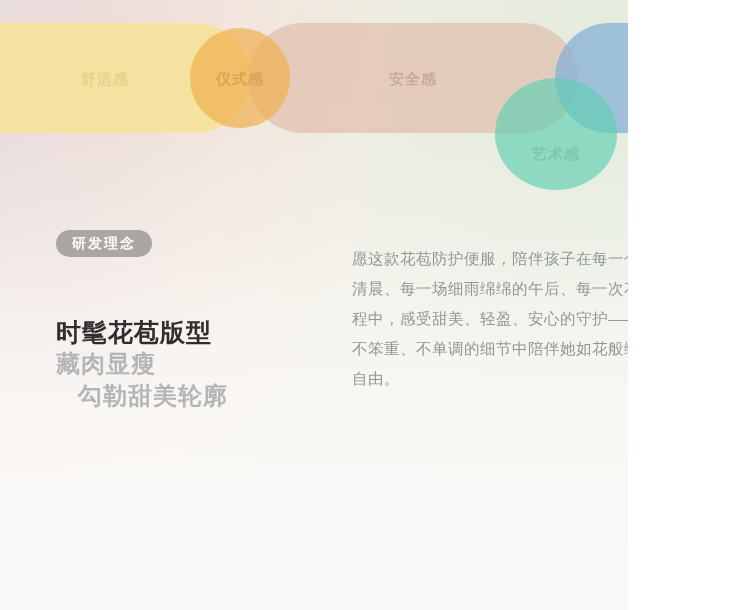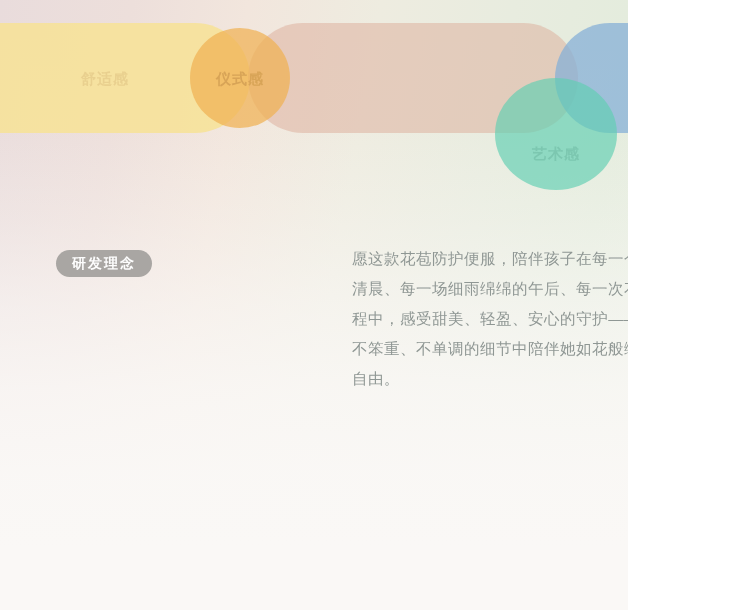--- a/index.html
+++ b/index.html
@@ -118,21 +118,20 @@
   .lbl-safety   { left: 248px; top: 70px; width: 330px; color: #cbab97; }
   .lbl-cognition{ left: 555px; top: 70px; width: 235px; color: #7e9ec2; }
   .lbl-art      { left: 495px; top: 145px; width: 122px; color: #7cc7b0; }
 
   
   .left-col {
     position: absolute;
     left: 56px;
     top: 230px;
     width: 270px;
-    margin-top: 20px;
   }
   .badge {
     display: inline-block;
     background: #a9a6a3;
     color: #fdfdfd;
     font-size: 14px;
     font-weight: 700;
     letter-spacing: 2px;
     padding: 6px 16px 7px 16px;
     border-radius: 20px;
@@ -191,25 +190,31 @@
 
   <div class="diagram">
     <div class="band band-comfort"></div>
     <div class="band band-safety"></div>
     <div class="band band-cognition"></div>
     <div class="blob blob-ritual"></div>
     <div class="blob blob-art"></div>
 
     <div class="band-label lbl-comfort">舒适感</div>
     <div class="blob-label lbl-ritual">仪式感</div>
+    <div class="band-label lbl-safety">安全感</div>
     <div class="band-label lbl-cognition">认知感</div>
     <div class="blob-label lbl-art">艺术感</div>
   </div>
 
   <div class="left-col">
     <div class="badge">研发理念</div>
+    <div class="sub-block">
+      <div class="sub-title">时髦花苞版型</div>
+      <div class="sub-line">藏肉显瘦</div>
+      <div class="sub-line indent">勾勒甜美轮廓</div>
+    </div>
   </div>
 
   <div class="right-col">
     <p class="para">愿这款花苞防护便服，陪伴孩子在每一个微风拂过的清晨、每一场细雨绵绵的午后、每一次花园探险的旅程中，感受甜美、轻盈、安心的守护——在不闷热、不笨重、不单调的细节中陪伴她如花般绽放，如蝶般自由。</p>
   </div>
 
 </div>
 
 </body></html>

